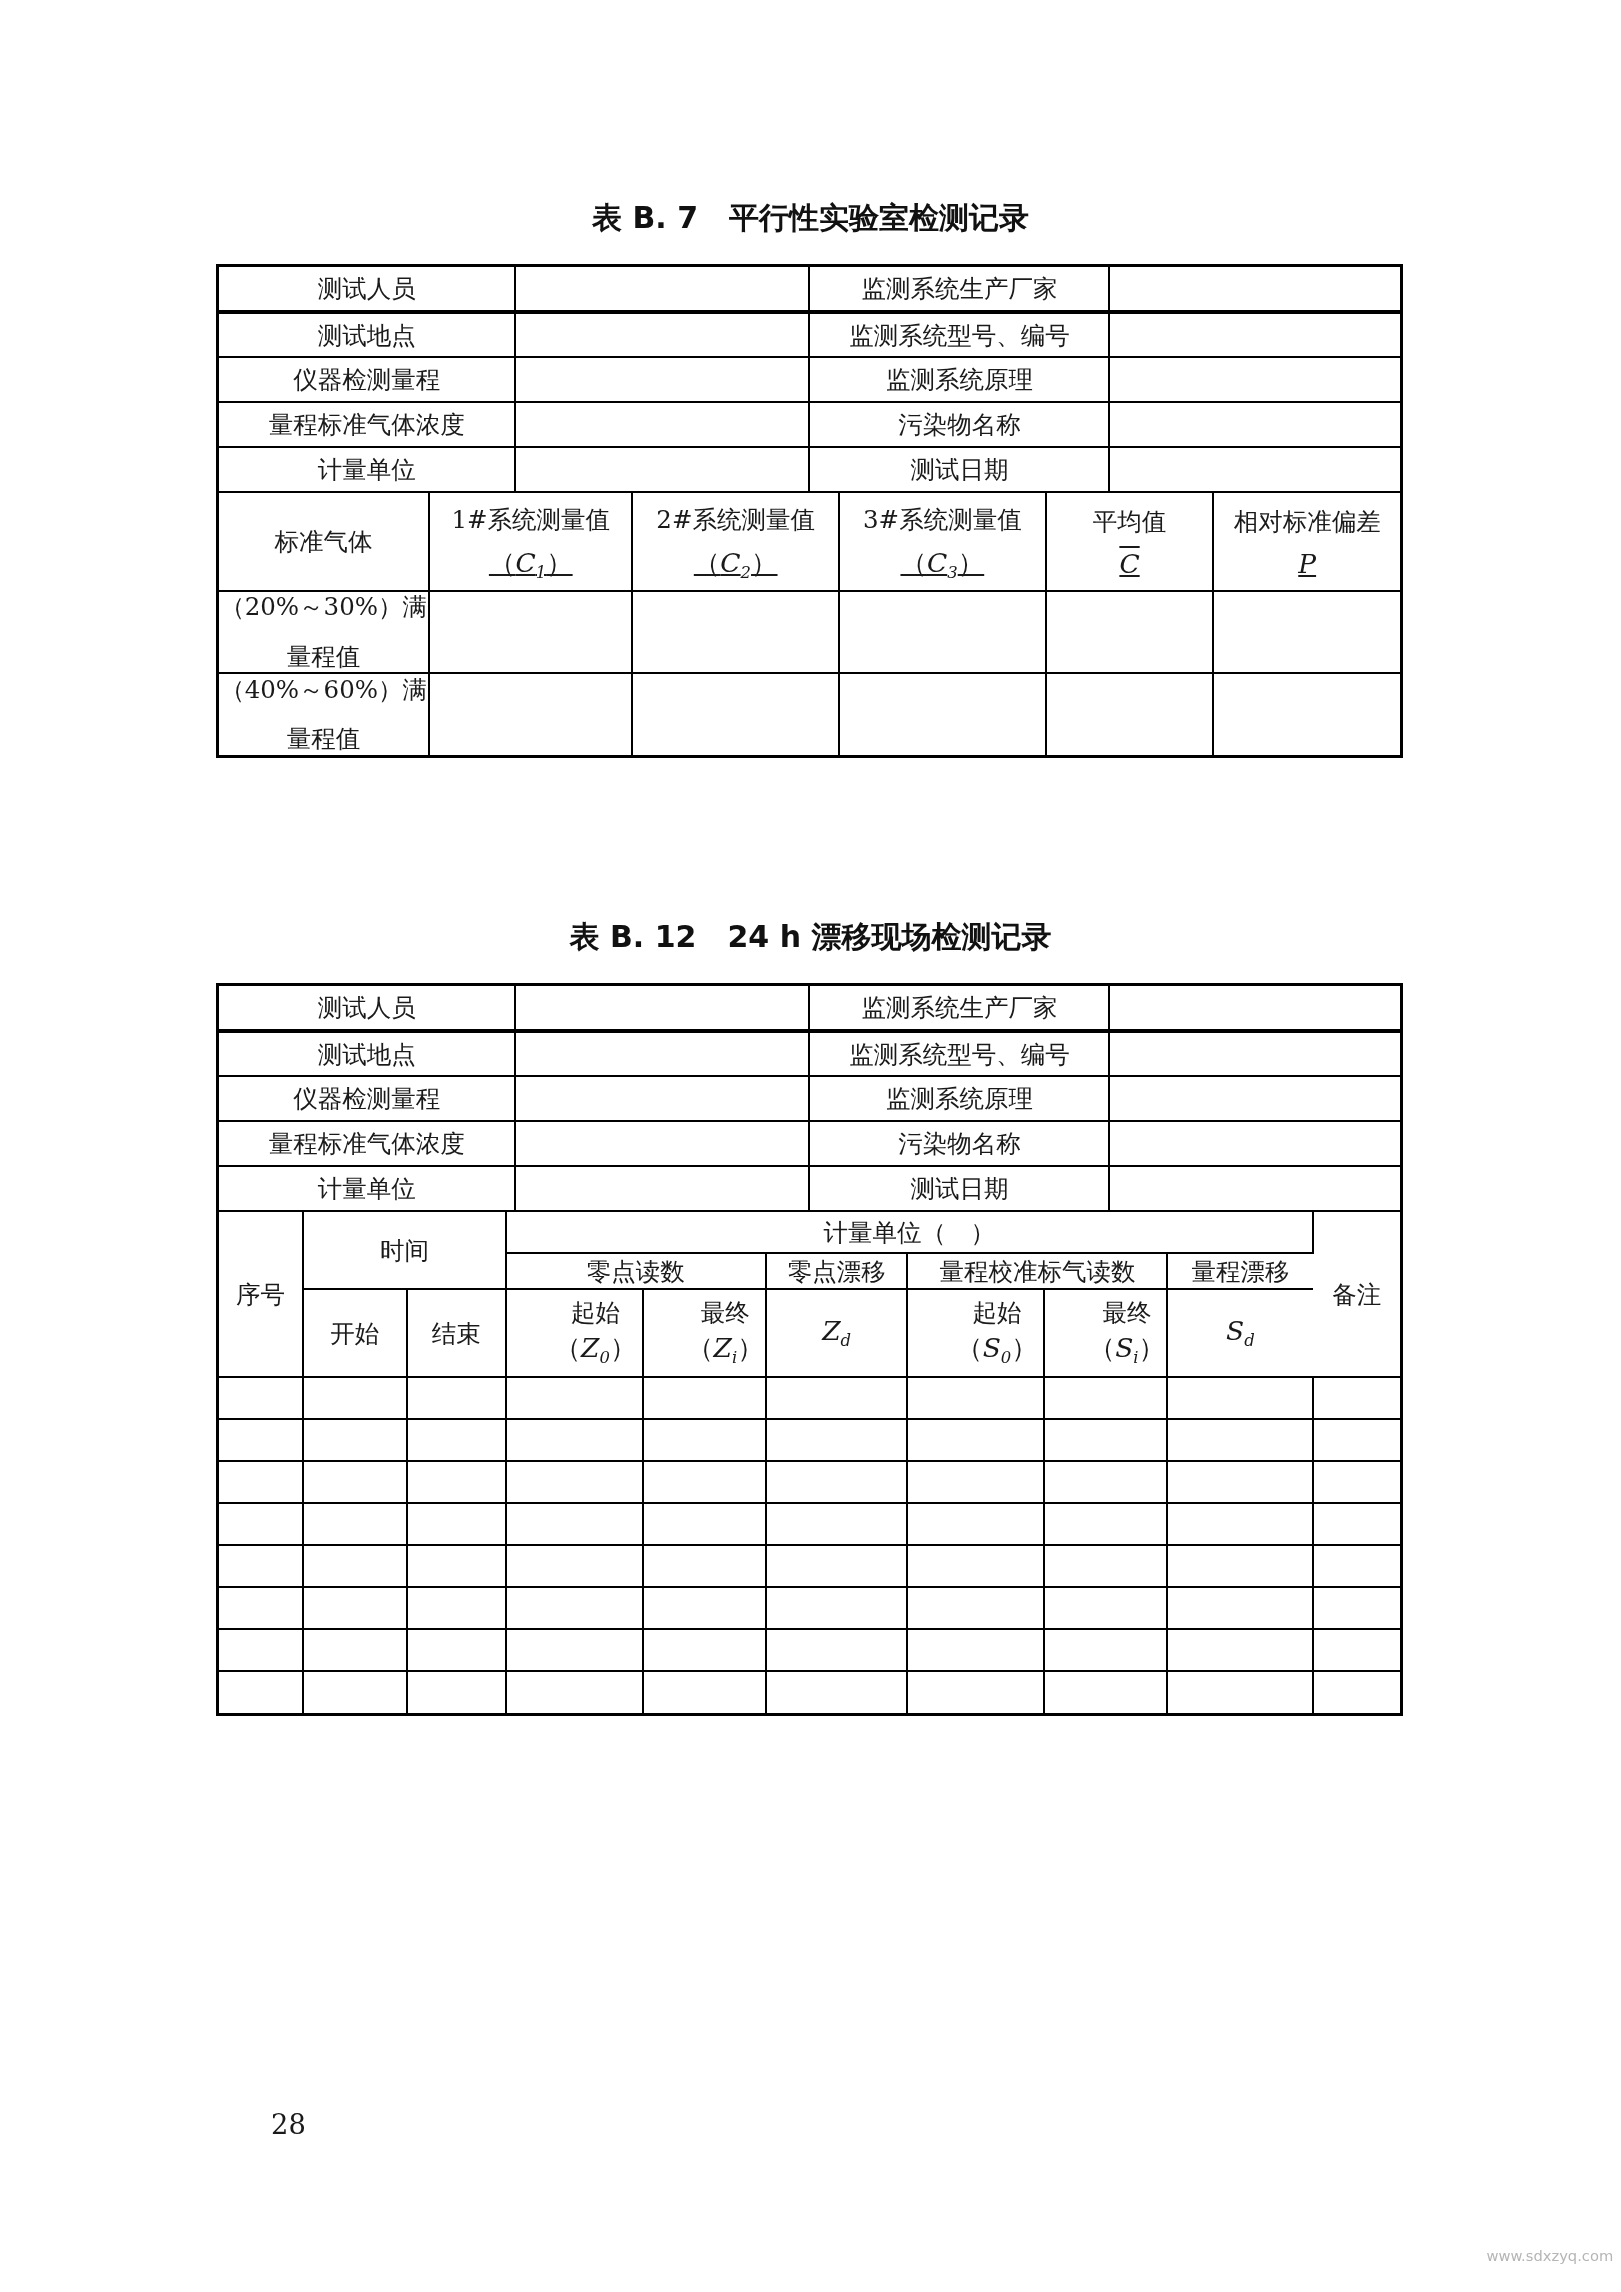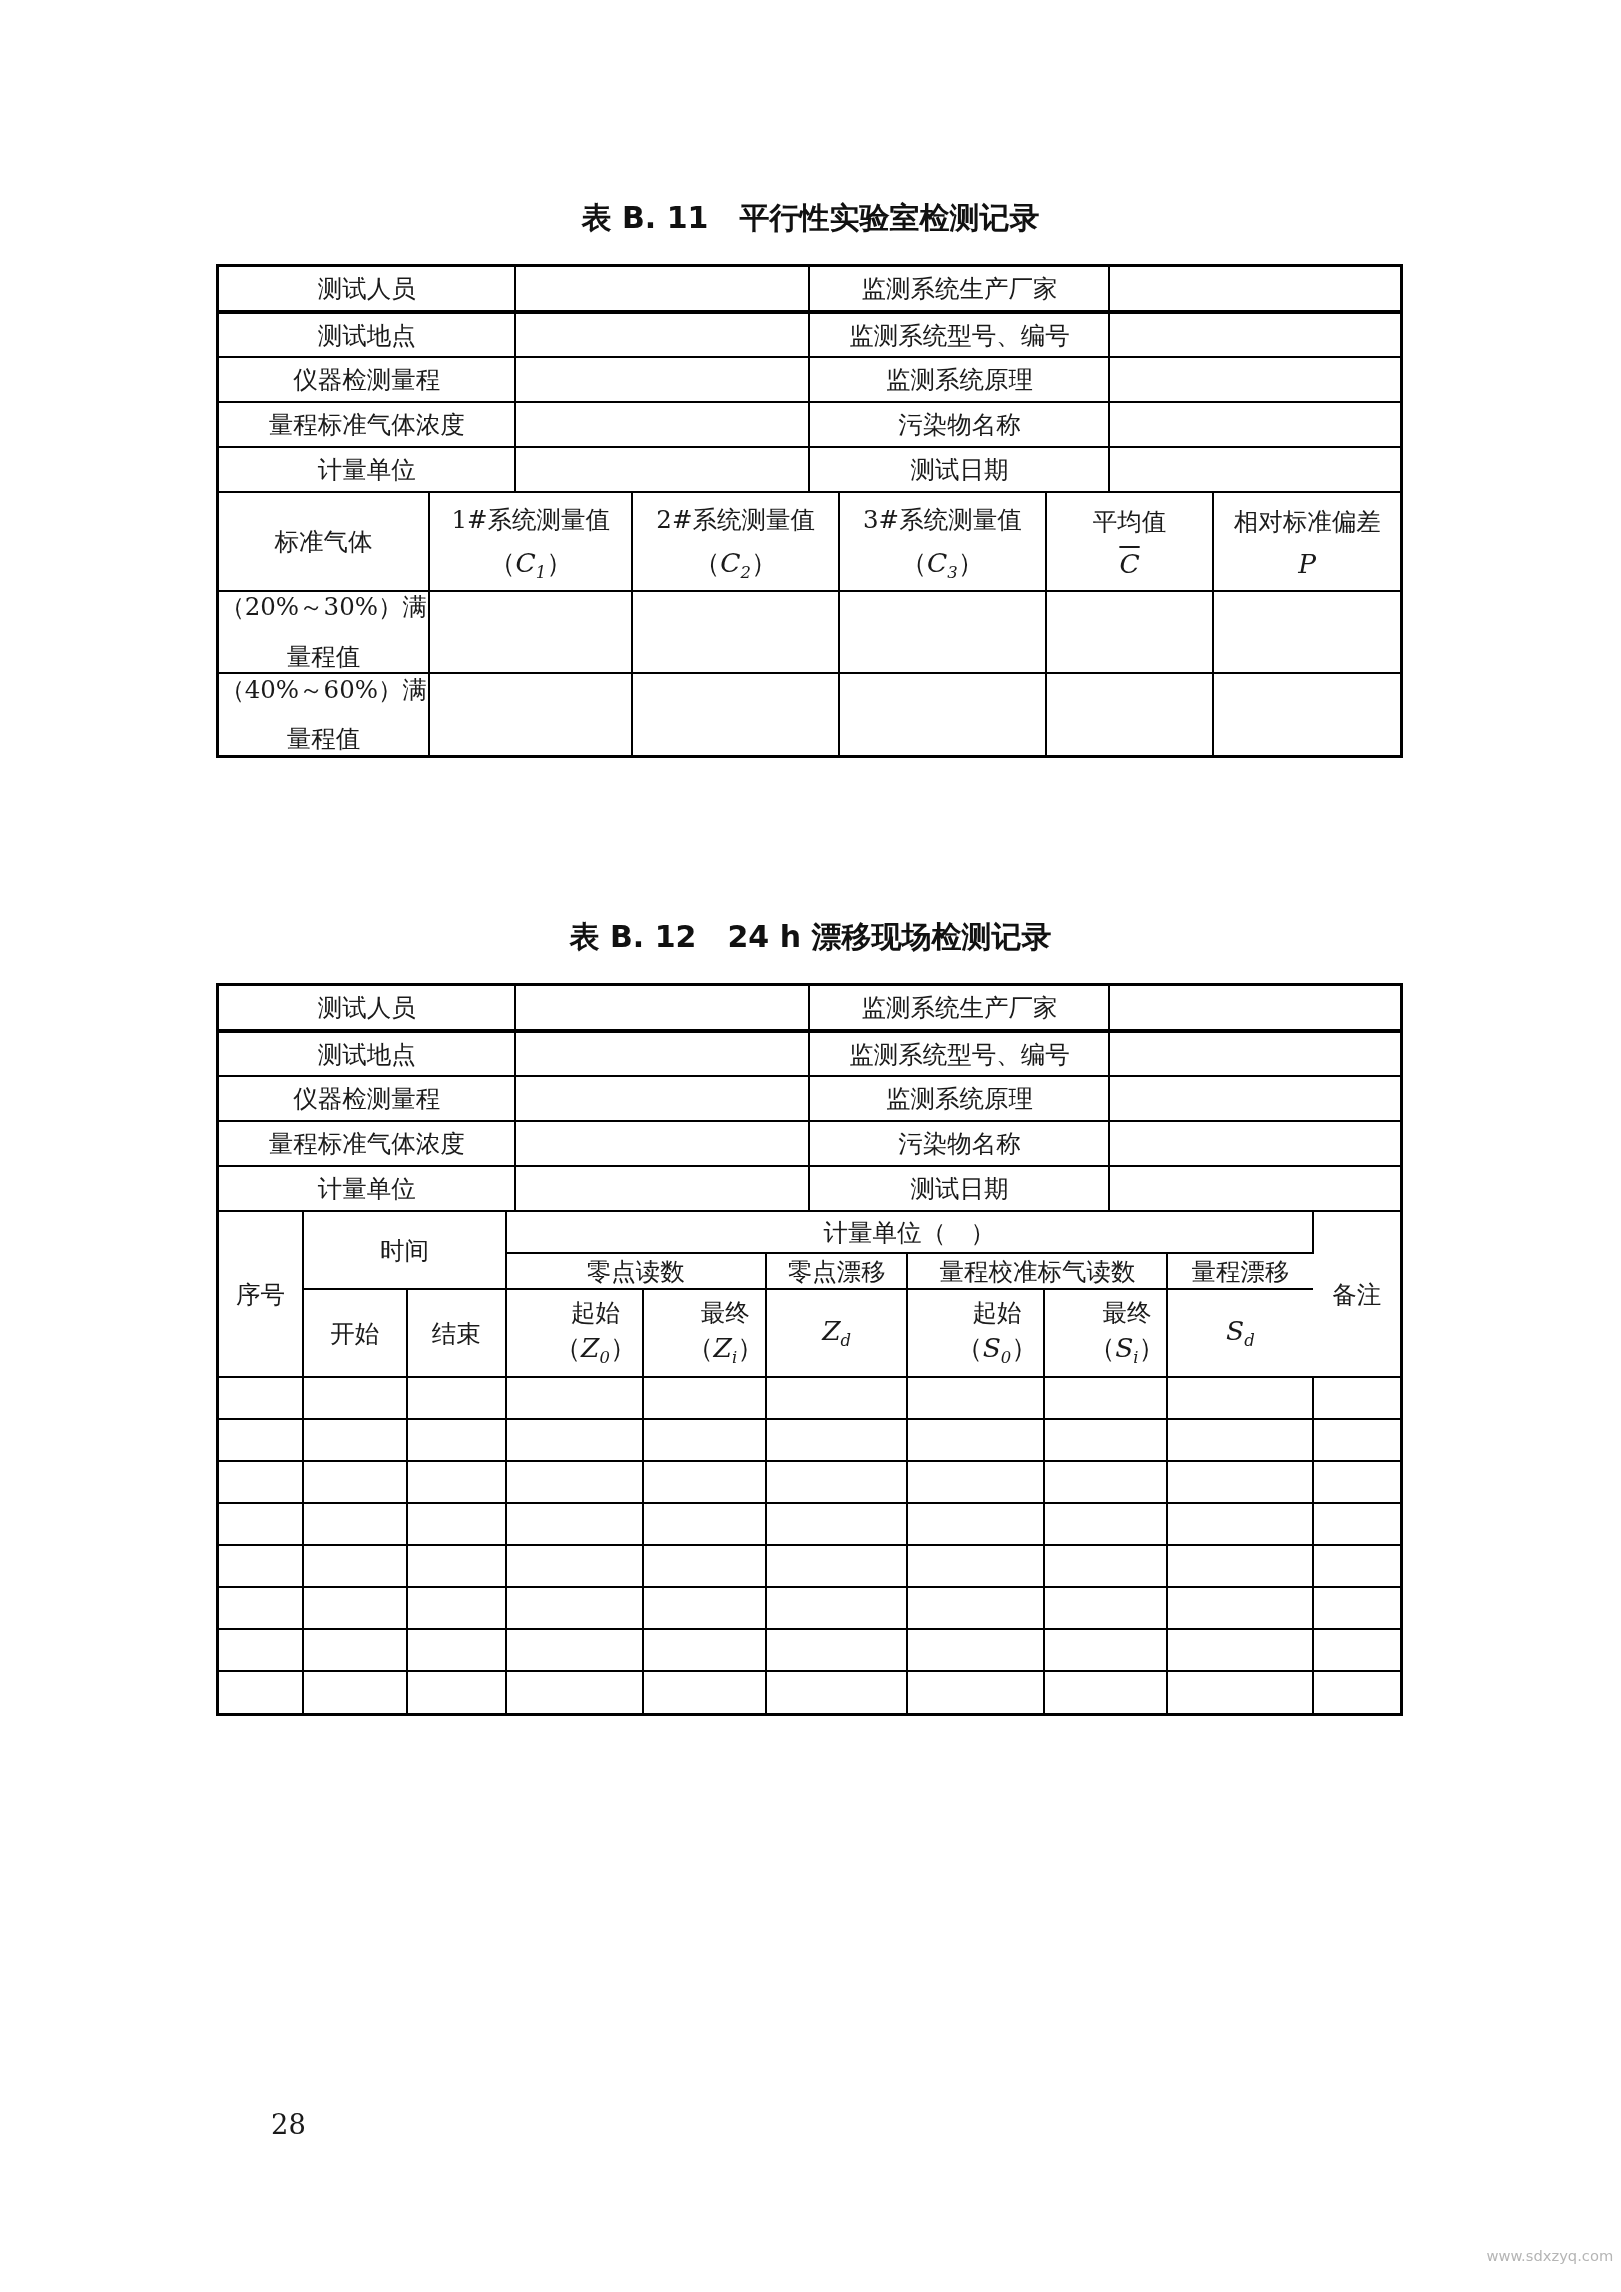--- a/index.html
+++ b/index.html
@@ -38,21 +38,21 @@
 
   
   .info tr { height:45px; }
   .info tr.first td { border-bottom:4.9px solid #000; }
 
   
   .main1 tr.hdr  { height:98px; }
   .main1 tr.drow { height:82px; }
   .main1 tr.drow:last-child td { border-bottom:none; }
   .hcell .l1 { line-height:1.25; margin-top:5.9px; }
-  .hcell .l2 { line-height:1.3; margin-top:9.8px; }
+  .hcell .l2 { line-height:1.3; margin-top:9.8px;text-decoration:underline; }
 
   .math { font-size:26.5px; }
   .math i { font-family:"DejaVu Serif", serif; font-style:italic; }
   .math sub { font-size:0.62em; font-style:italic; }
   .over { text-decoration:overline; }
 
   .lab2 div { line-height:1.15;text-align:center; }
   .lab2 div + div { margin-top:21.6px; }
 
   
@@ -74,21 +74,21 @@
     font-family:"DejaVu Sans", sans-serif; font-size:14.7px;
     color:#b5b5b5;
   }
 </style>
 </head>
 <body>
 
 <div class="page">
 
   <div class="caption" id="cap1">
-    <span>表 B. 11</span><span class="cap-title">平行性实验室检测记录</span>
+    <span>表 B. 7</span><span class="cap-title">平行性实验室检测记录</span>
   </div>
 
   <div class="tblwrap" id="t1">
     <table class="info">
       <colgroup>
           <col style="width:25.1%">
           <col style="width:24.9%">
           <col style="width:25.4%">
           <col style="width:24.6%">
         </colgroup>

